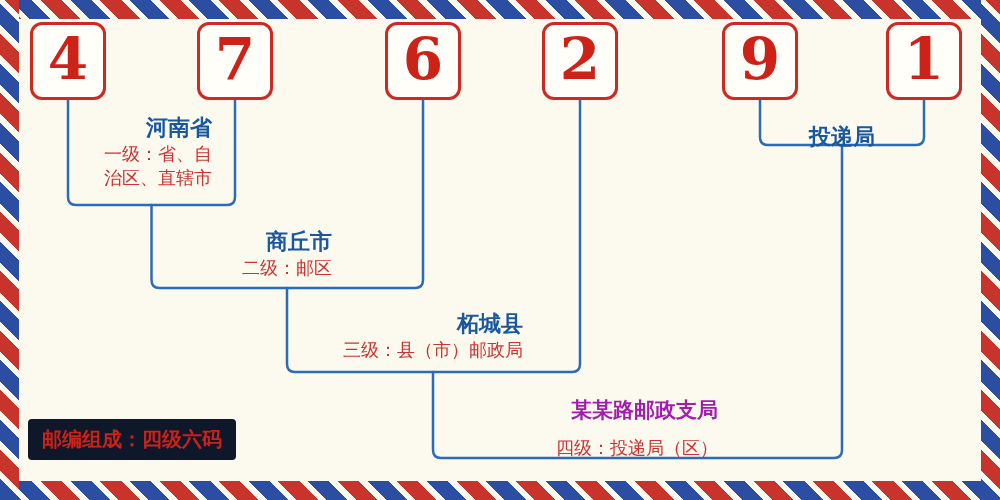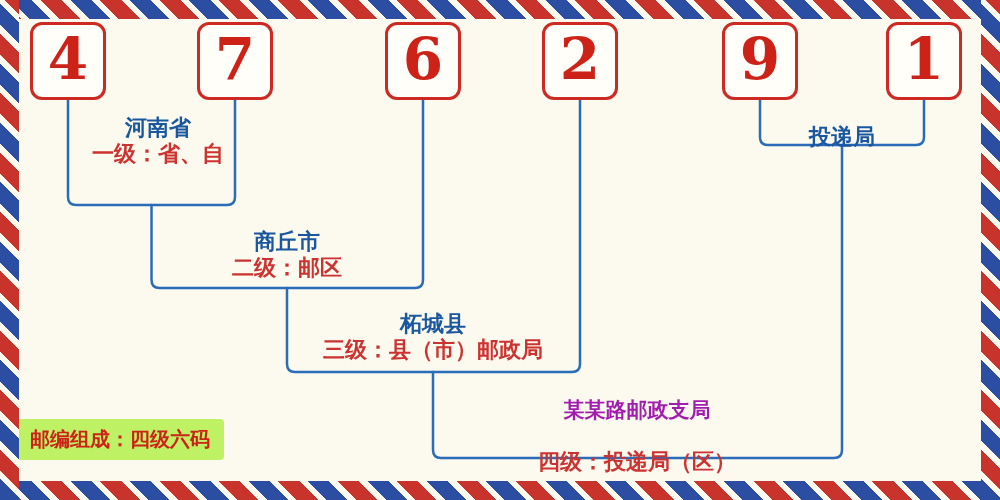--- a/index.html
+++ b/index.html
@@ -46,46 +46,46 @@
     font-family: "DejaVu Serif", "Liberation Serif", serif;
     line-height: 1;
     transform: translateY(-2px);
   }
 
   svg.connectors { position: absolute; left: 0; top: 0; z-index: 1; }
 
   .lvl {
     position: absolute;
     transform: translateX(-50%);
-    text-align: center;
+    text-align: right;
     z-index: 2;
     white-space: nowrap;
   }
   .lvl-name {
     color: #19579f;
     font-size: 22px;
     font-weight: bold;
     line-height: 28px;
     display: block;
   }
   .lvl-name.dark { color: #a21caf; font-size: 21px; }
   .lvl-desc {
     color: #cc3330;
-    font-size: 22px;
-    font-weight: bold;
+    font-size: 18px;
+    font-weight: normal;
     line-height: 24px;
     display: block;
   }
-  .lvl4 .lvl-desc { margin-top: 26px; }
+  .lvl4 .lvl-desc { margin-top: 12px; }
 
   .footer-badge {
     position: absolute;
-    left: 16px;
+    left: 28px;
     top: 419px;
-    background: #bef264;
+    background: #0f172a;
     border-radius: 4px;
     padding: 7px 14px;
     z-index: 2;
   }
   .footer-badge span {
     color: #cc2218;
     font-size: 20px;
     font-weight: bold;
   }
 </style>
@@ -124,20 +124,21 @@
   <div class="digit-box" style="left:722px">
     <span class="digit">9</span>
   </div>
   <div class="digit-box" style="left:886px">
     <span class="digit">1</span>
   </div>
 
   <div class="lvl lvl1" style="left:158px; top:114px">
     <span class="lvl-name">河南省</span>
     <span class="lvl-desc">一级：省、自</span>
+    <span class="lvl-desc">治区、直辖市</span>
   </div>
 
   <div class="lvl lvl2" style="left:287px; top:228px">
     <span class="lvl-name">商丘市</span>
     <span class="lvl-desc">二级：邮区</span>
   </div>
 
   <div class="lvl lvl3" style="left:433px; top:310px">
     <span class="lvl-name">柘城县</span>
     <span class="lvl-desc">三级：县（市）邮政局</span>

